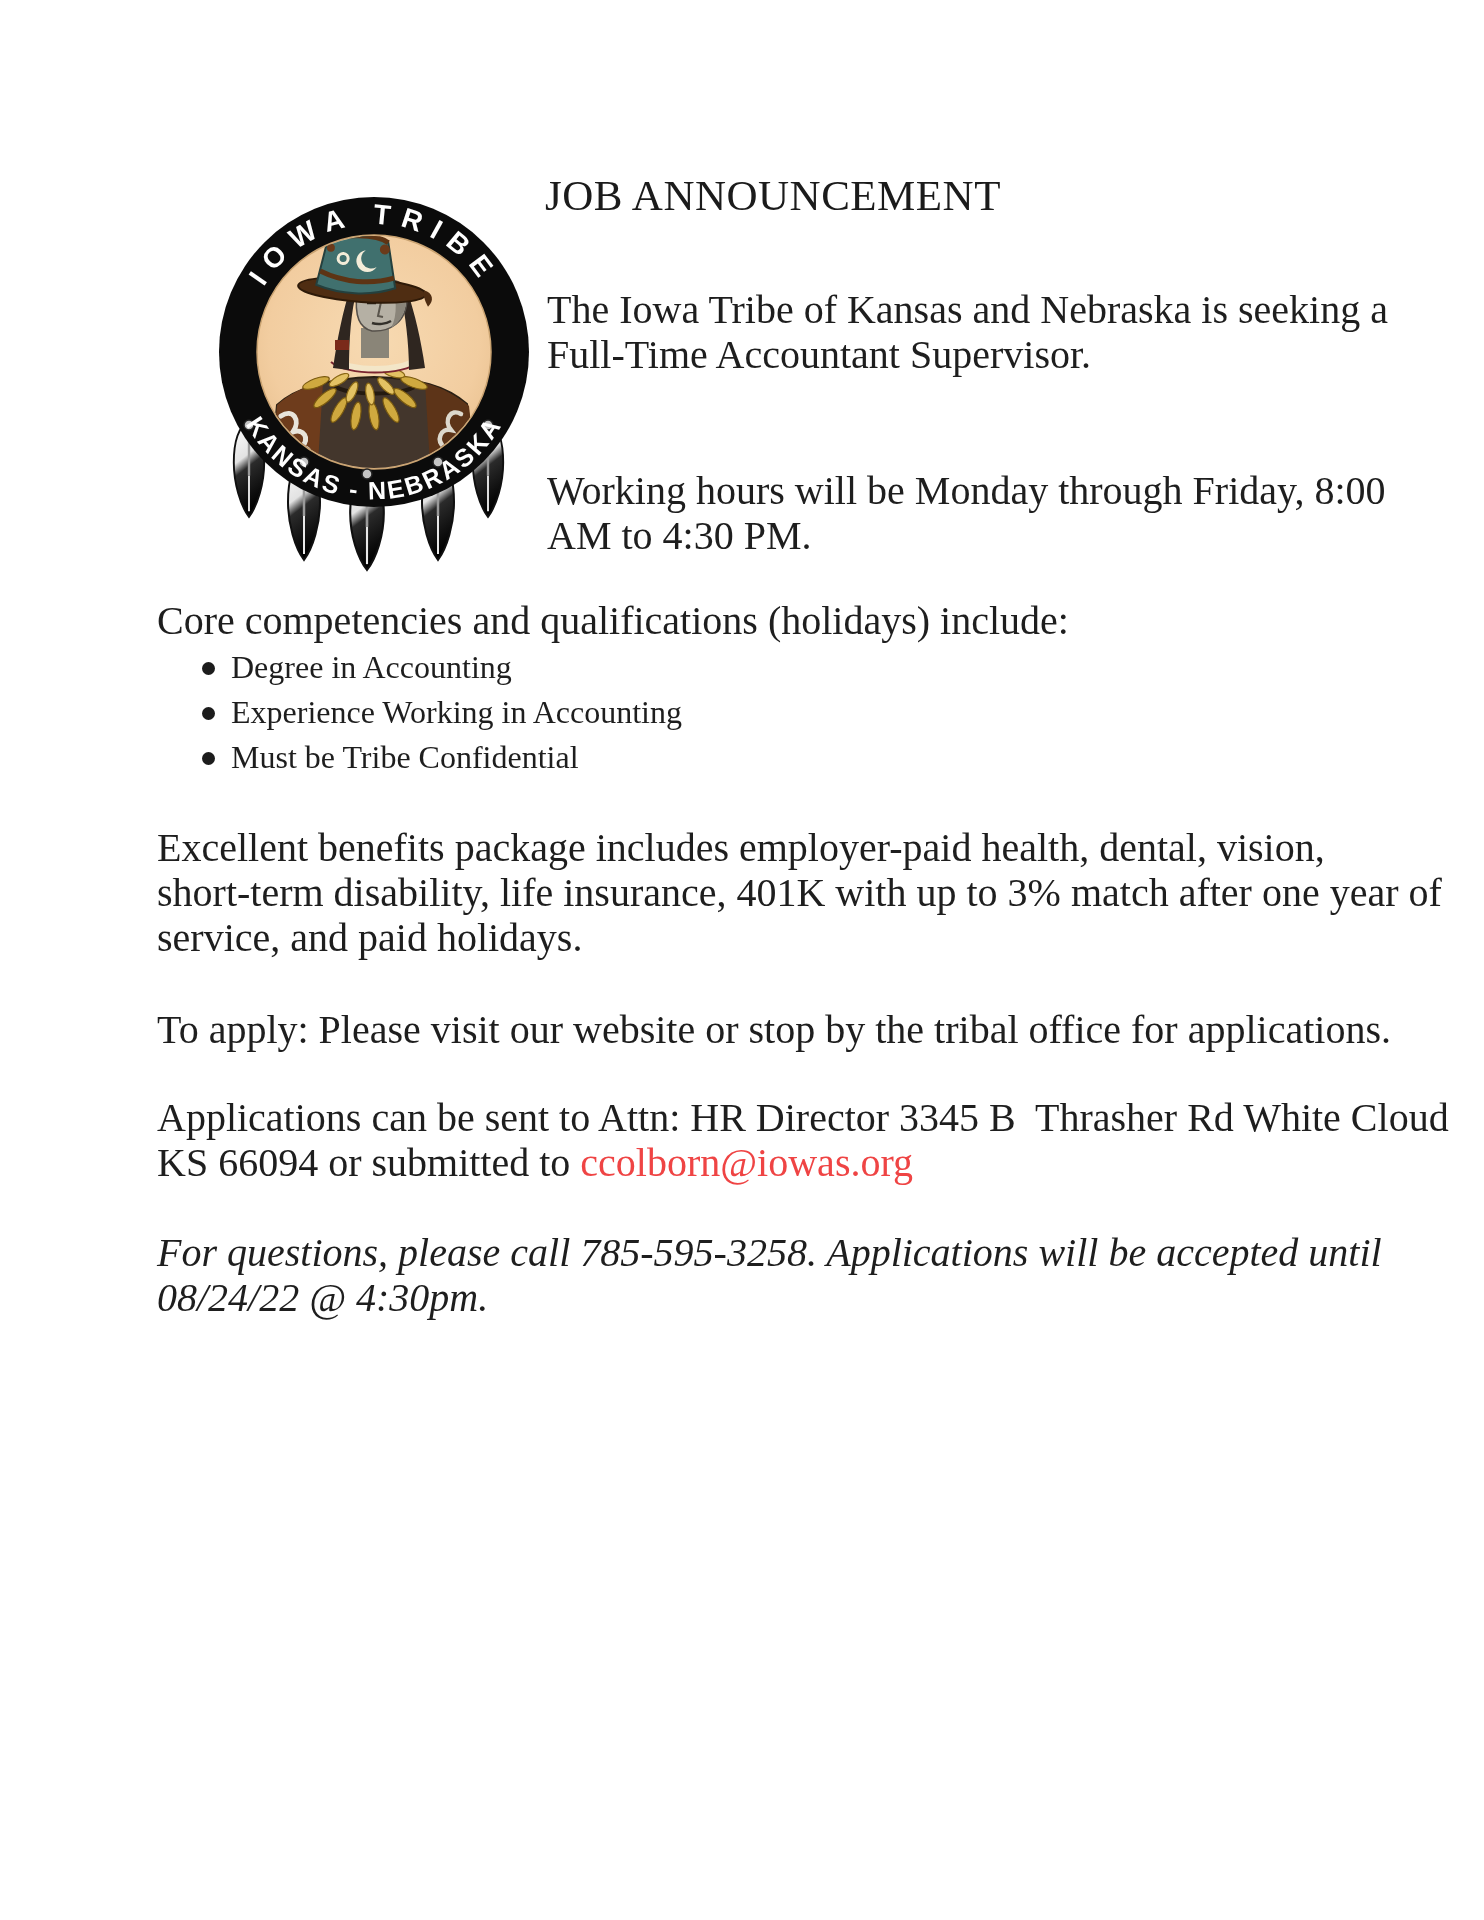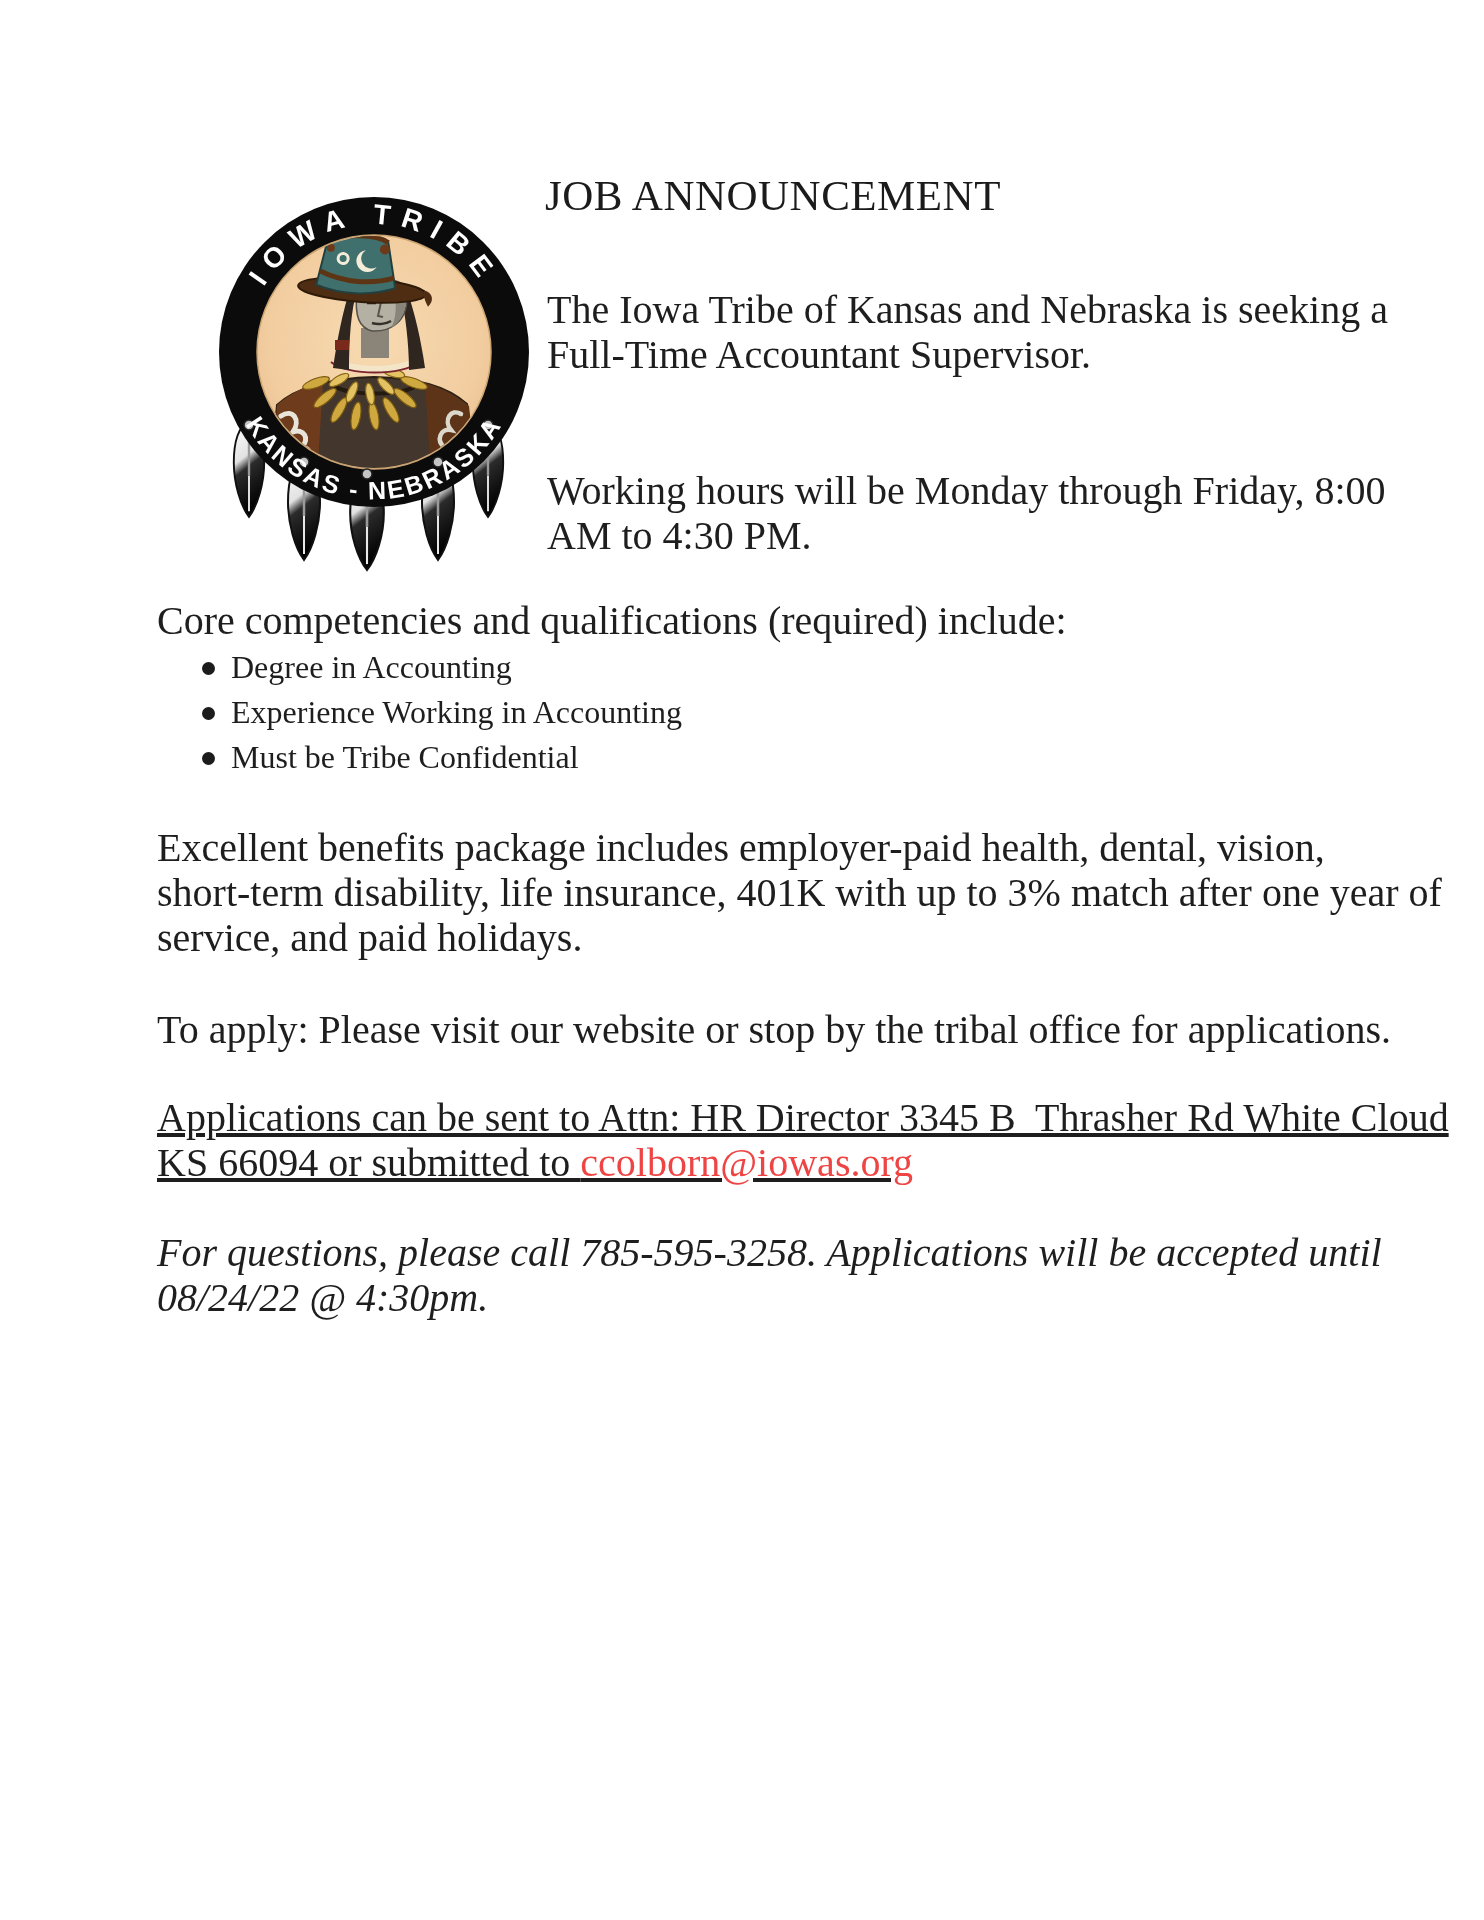--- a/index.html
+++ b/index.html
@@ -28,21 +28,21 @@
     color:#1e1e1e;
     white-space:nowrap;
   }
   .right-col{ left:547px; }
   .left-col{ left:157px; }
   .intro{ top:287px; }
   .hours{ top:431px;margin-top:37px; }
   .competencies{ top:598px; }
   .benefits{ top:825px; }
   .apply{ top:1007px; }
-  .send{ top:1095px;text-decoration:underline; }
+  .send{ top:1095px; }
   .questions{ top:1230px;font-style:italic; }
   .line{ display:block; }
   ul.bullet-list{
     position:absolute;
     left:157px; top:645px;
     margin:0; padding:0;
     list-style:none;
     font-size:32px;
     line-height:45px;
   }
@@ -210,21 +210,21 @@
   <div class="body-text right-col intro">
     <span class="line">The Iowa Tribe of Kansas and Nebraska is seeking a</span>
     <span class="line">Full-Time Accountant Supervisor.</span>
   </div>
 
   <div class="body-text right-col hours">
     <span class="line">Working hours will be Monday through Friday, 8:00</span>
     <span class="line">AM to 4:30 PM.</span>
   </div>
 
-  <div class="body-text left-col competencies">Core competencies and qualifications (required) include:</div>
+  <div class="body-text left-col competencies">Core competencies and qualifications (holidays) include:</div>
 
   <ul class="bullet-list">
     <li>Degree in Accounting</li>
     <li>Experience Working in Accounting</li>
     <li>Must be Tribe Confidential</li>
   </ul>
 
   <div class="body-text left-col benefits">
     <span class="line">Excellent benefits package includes employer-paid health, dental, vision,</span>
     <span class="line">short-term disability, life insurance, 401K with up to 3% match after one year of</span>

